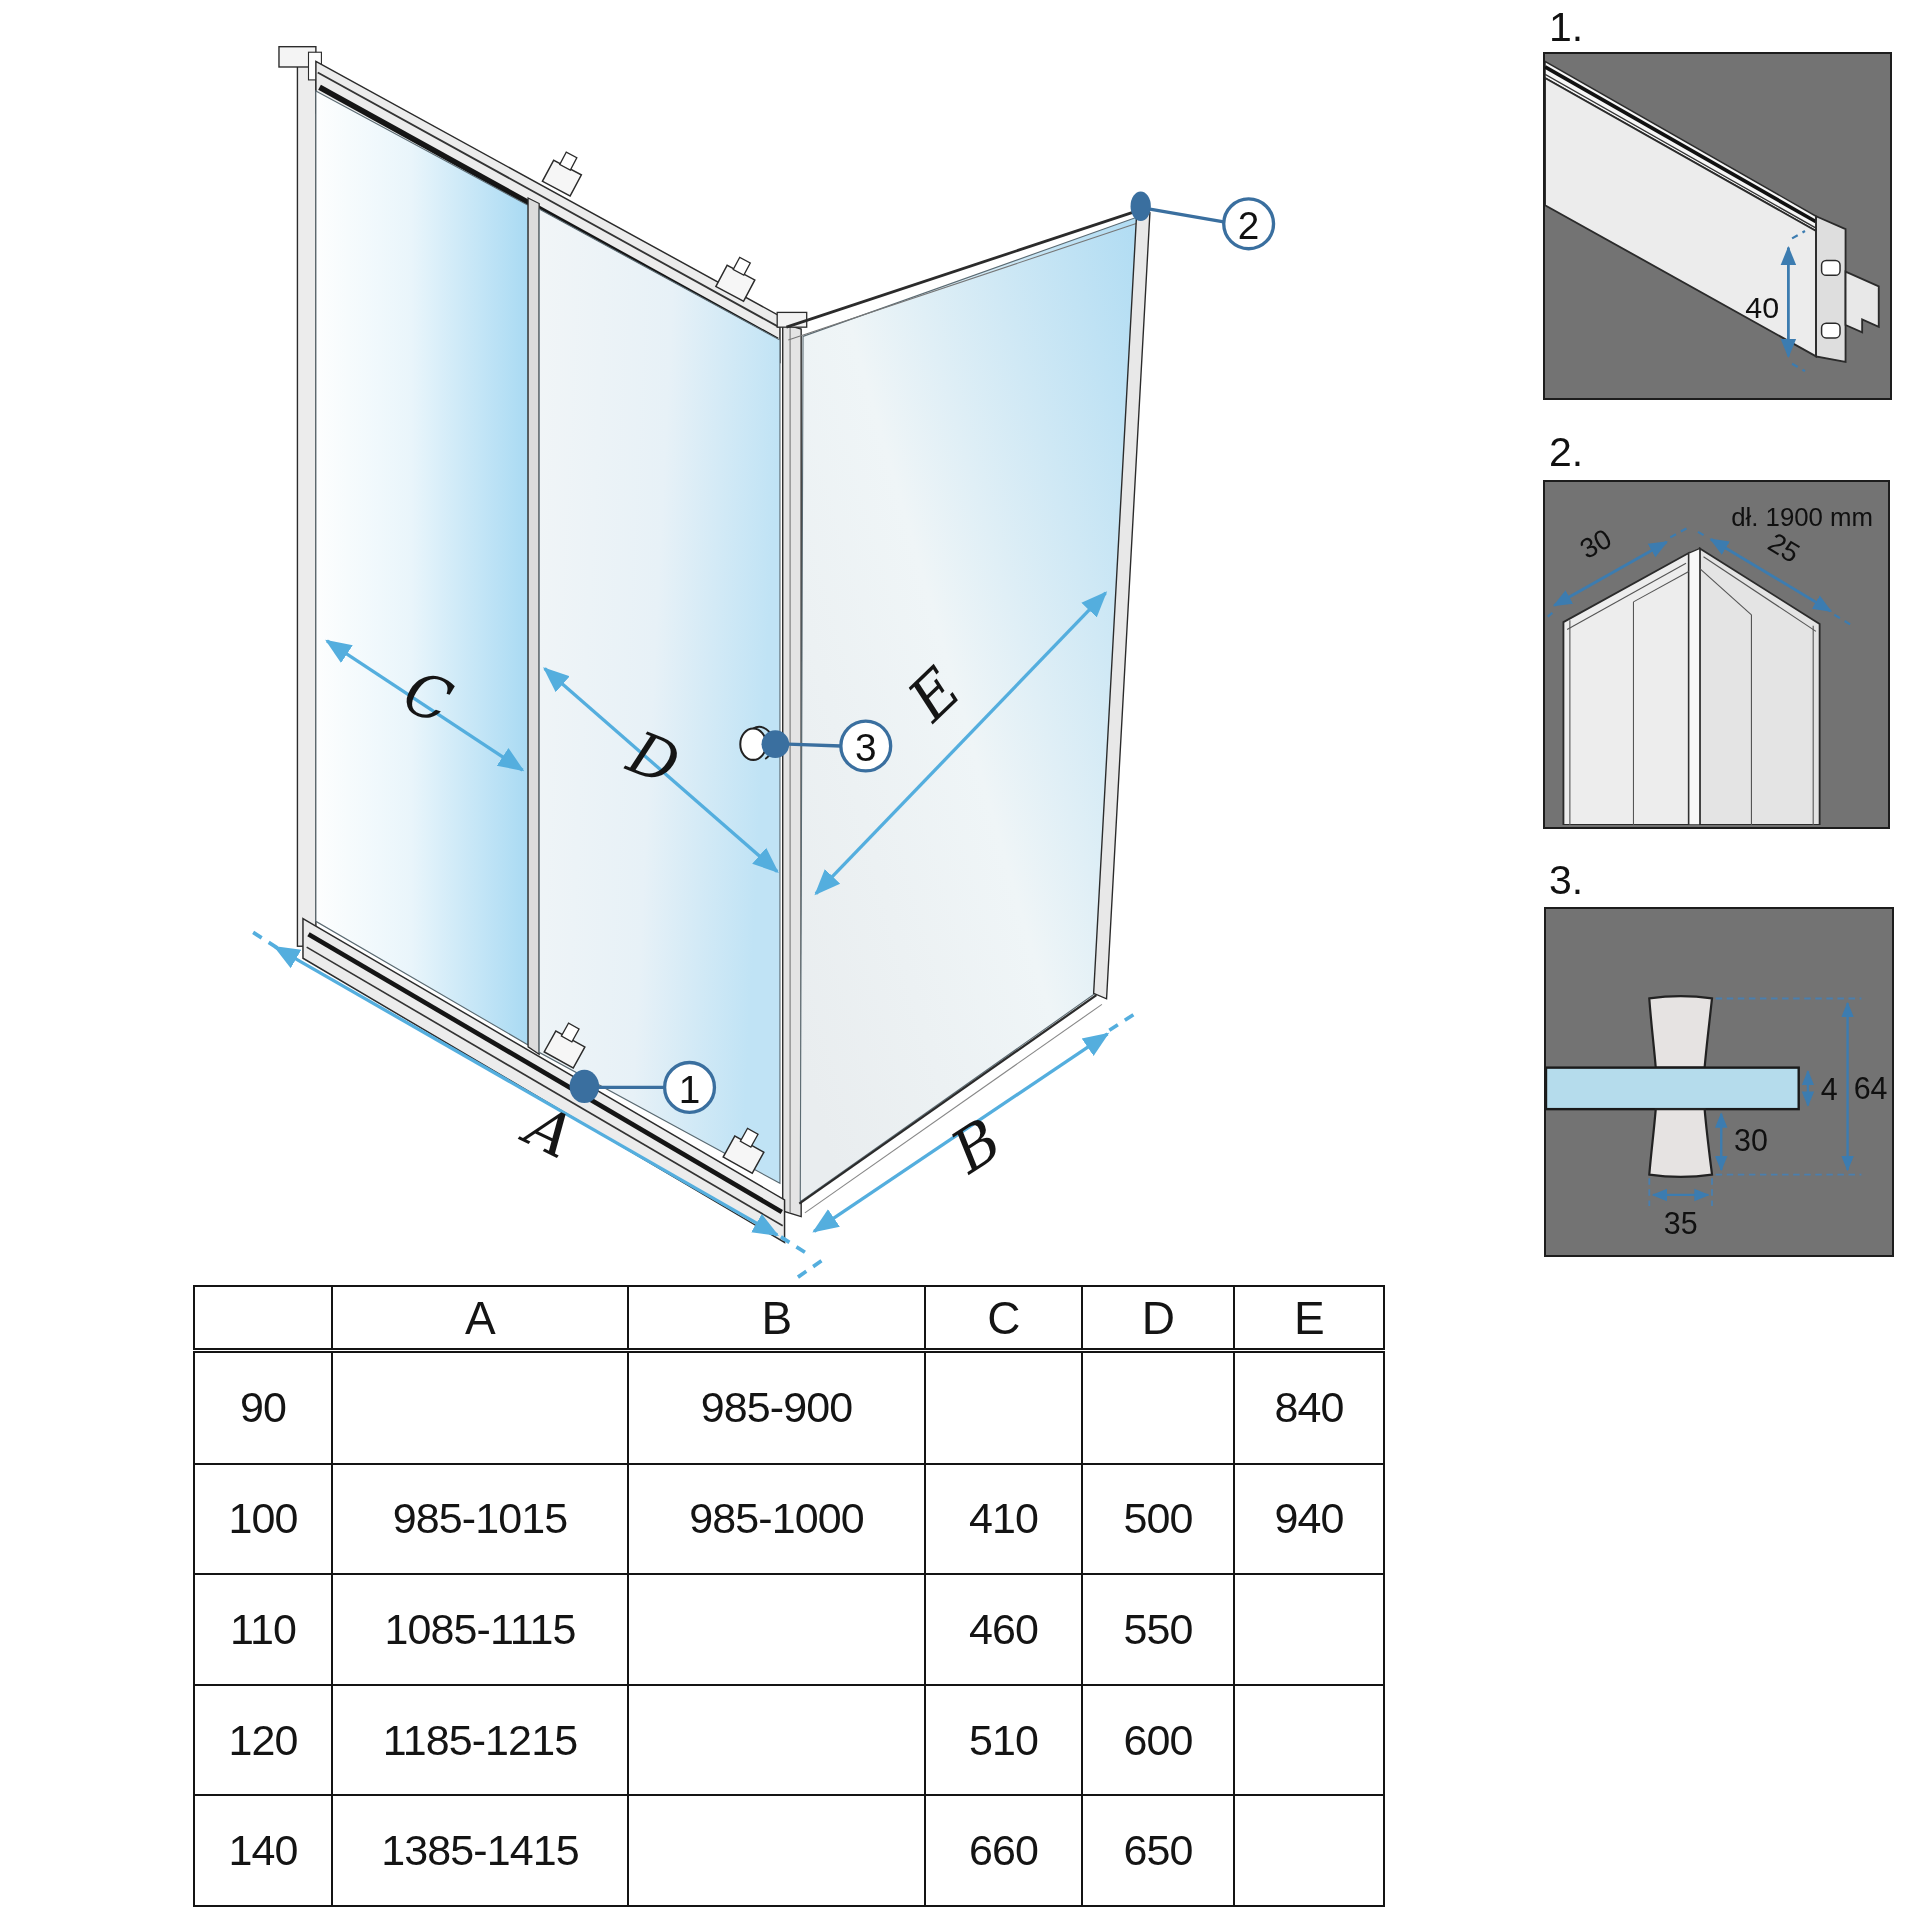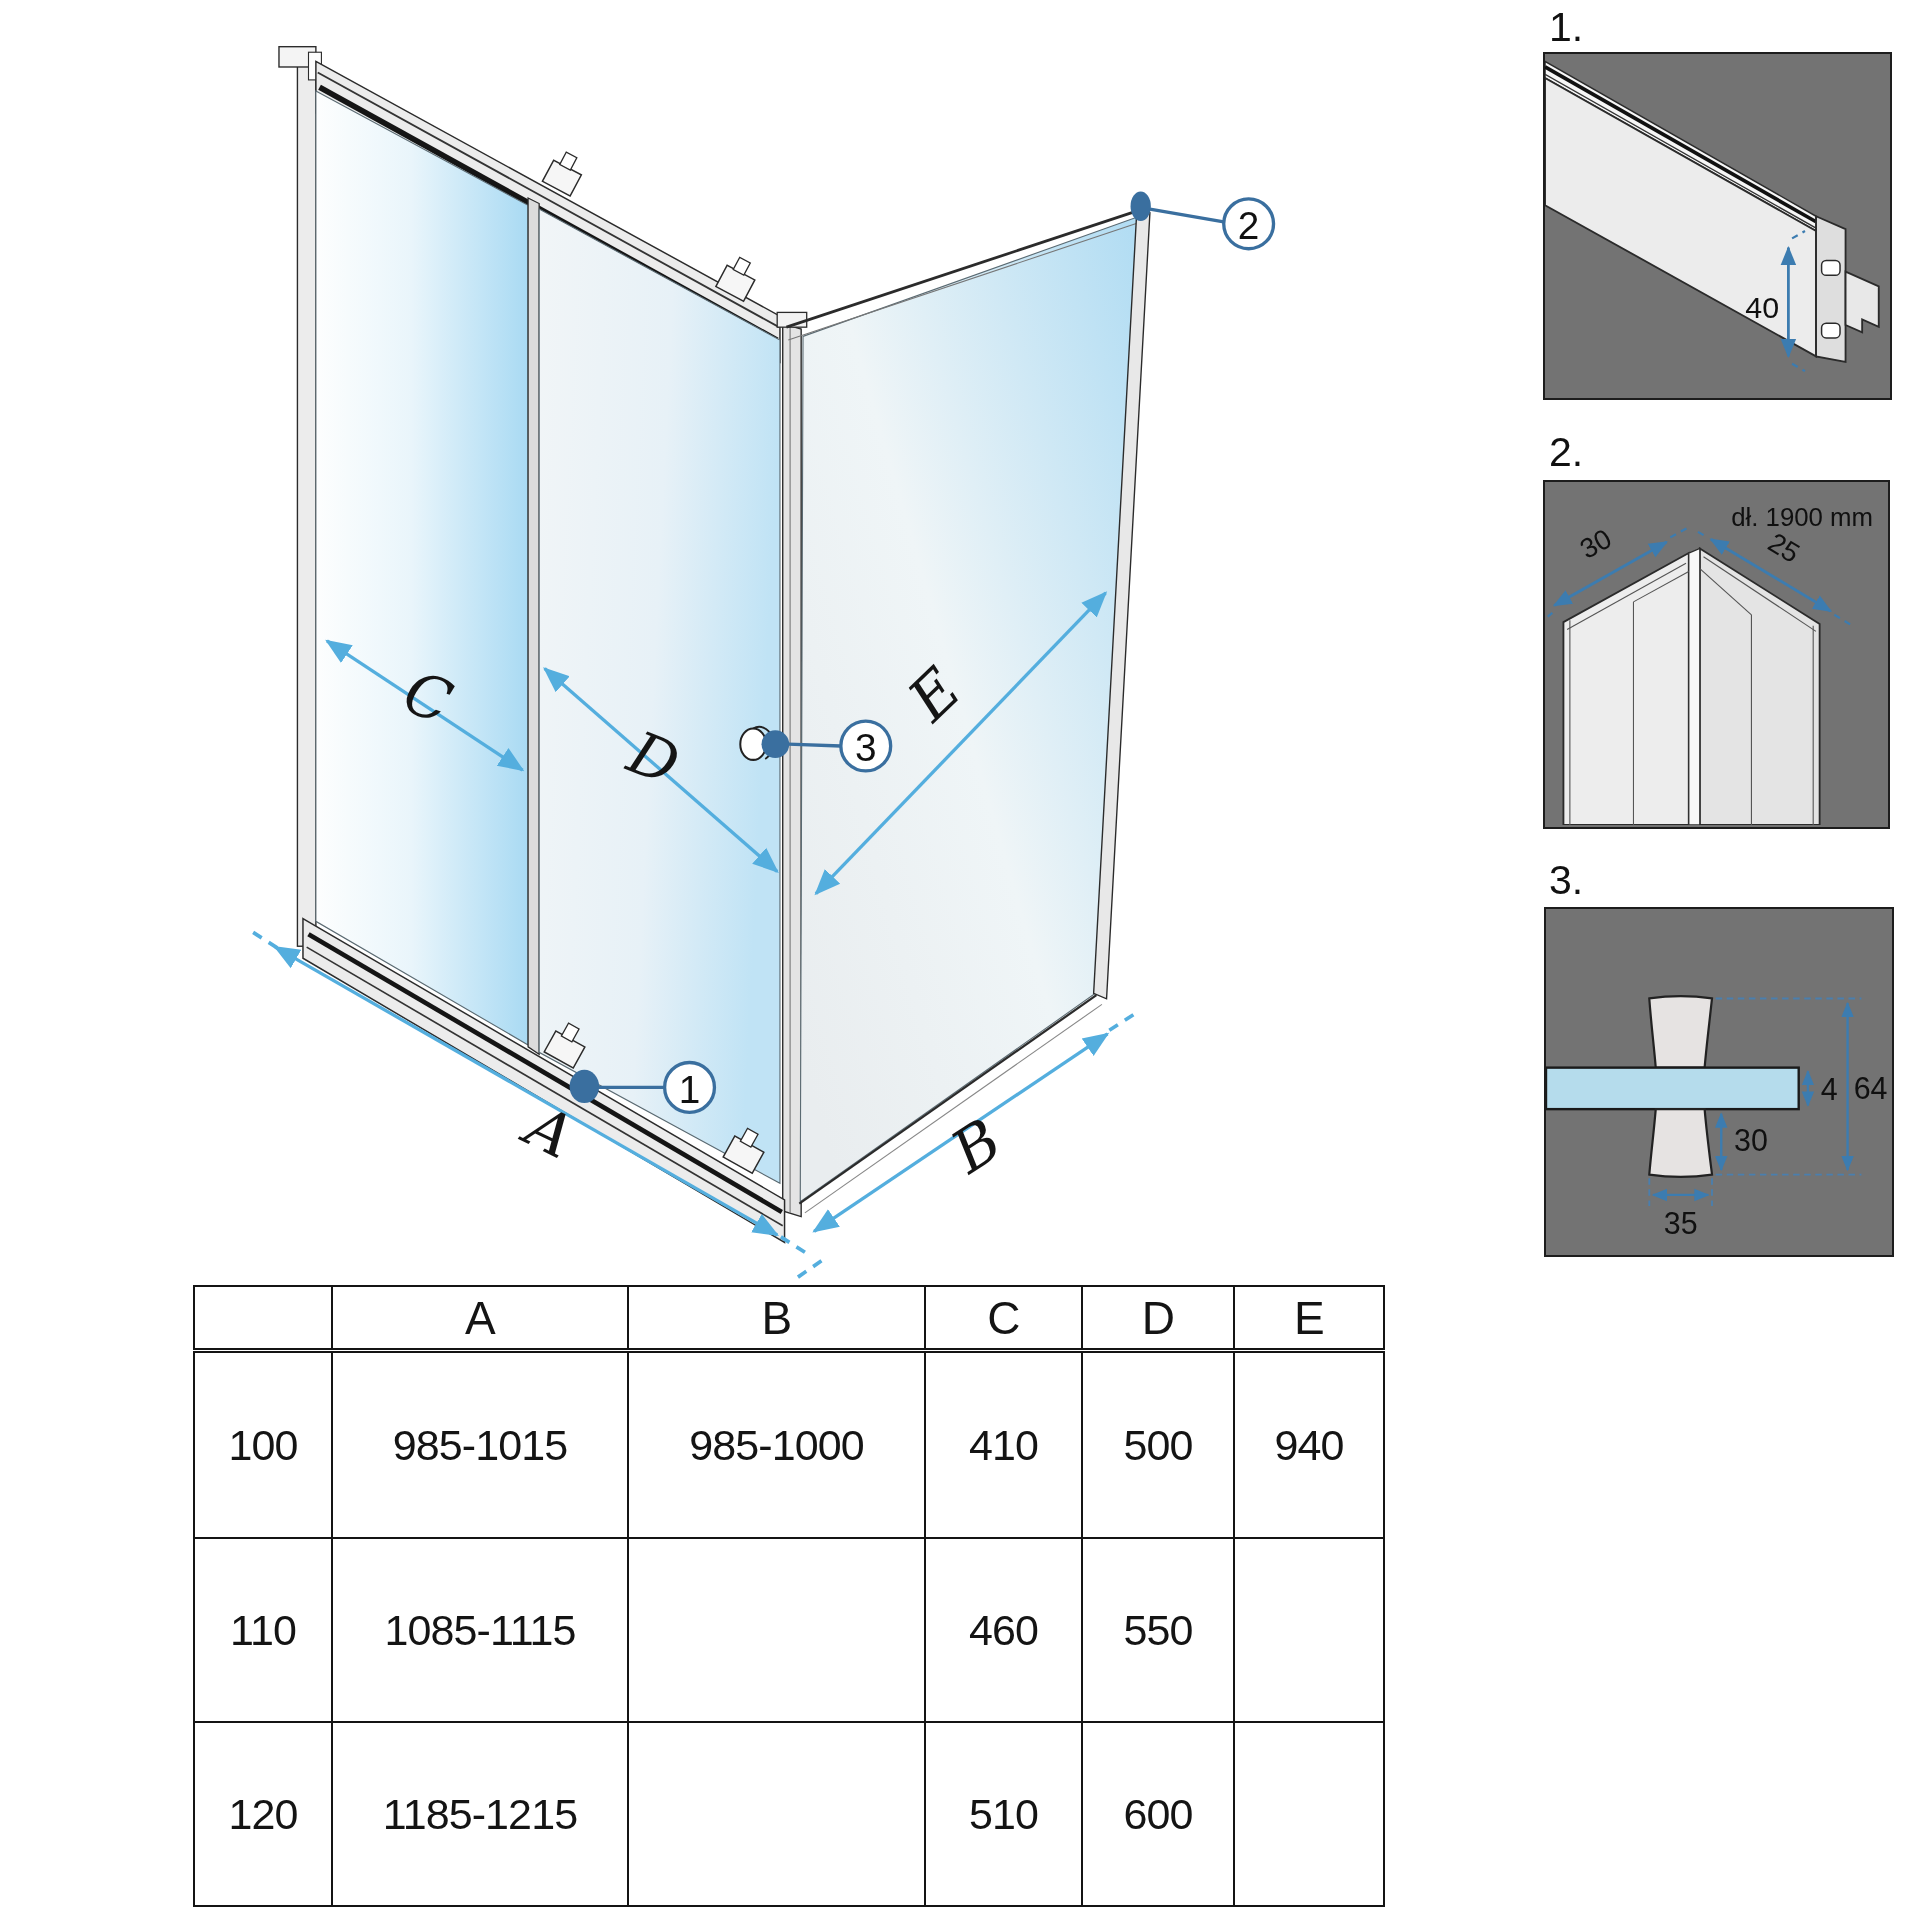--- a/index.html
+++ b/index.html
@@ -276,20 +276,28 @@
         <th></th>
         <th>A</th>
         <th>B</th>
         <th>C</th>
         <th>D</th>
         <th>E</th>
       </tr>
     </thead>
     <tbody>
       <tr>
+        <td>90</td>
+          <td></td>
+          <td>985-900</td>
+          <td></td>
+          <td></td>
+          <td>840</td>
+      </tr>
+      <tr>
         <td>100</td>
           <td>985-1015</td>
           <td>985-1000</td>
           <td>410</td>
           <td>500</td>
           <td>940</td>
       </tr>
       <tr>
         <td>110</td>
           <td>1085-1115</td>
@@ -299,17 +307,25 @@
           <td></td>
       </tr>
       <tr>
         <td>120</td>
           <td>1185-1215</td>
           <td></td>
           <td>510</td>
           <td>600</td>
           <td></td>
       </tr>
+      <tr>
+        <td>140</td>
+          <td>1385-1415</td>
+          <td></td>
+          <td>660</td>
+          <td>650</td>
+          <td></td>
+      </tr>
     </tbody>
   </table>
 
 </div>
 
 
 </body></html>

